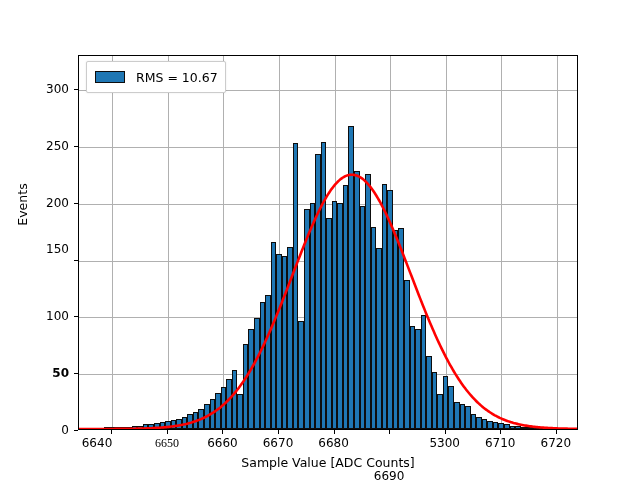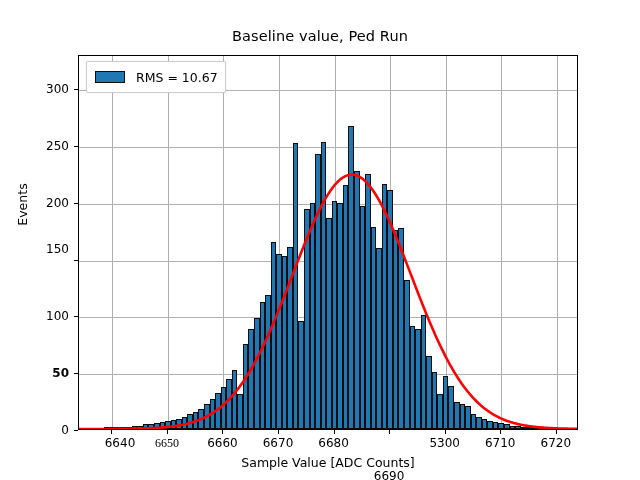--- a/index.html
+++ b/index.html
@@ -153,21 +153,20 @@
     font-size: 12.5px;
     color: #000000;
     white-space: nowrap;
   }
 </style>
 </head>
 <body>
 
 <div id="figure">
 
-  <div id="chart-title">Baseline value, Ped Run</div>
 
   <div id="plot-area">
     <div id="grid-layer">
         <div class="gridline-v" style="left: 33.3333px;"></div>
         <div class="gridline-v" style="left: 88.8889px;"></div>
         <div class="gridline-v" style="left: 144.444px;"></div>
         <div class="gridline-v" style="left: 200px;"></div>
         <div class="gridline-v" style="left: 255.556px;"></div>
         <div class="gridline-v" style="left: 311.111px;"></div>
         <div class="gridline-v" style="left: 366.667px;"></div>
@@ -264,21 +263,21 @@
       </div>
     <div id="curve-layer">
       <svg viewBox="0 0 500 375" preserveAspectRatio="none">
         <path id="fit-path" fill="none" stroke="#ff0000" stroke-width="2.6" stroke-linejoin="round" d="M 0.00 374.99 L 1.25 374.99 L 2.50 374.99 L 3.75 374.99 L 5.00 374.99 L 6.25 374.99 L 7.50 374.99 L 8.75 374.99 L 10.00 374.99 L 11.25 374.99 L 12.50 374.98 L 13.75 374.98 L 15.00 374.98 L 16.25 374.98 L 17.50 374.98 L 18.75 374.97 L 20.00 374.97 L 21.25 374.97 L 22.50 374.97 L 23.75 374.96 L 25.00 374.96 L 26.25 374.96 L 27.50 374.95 L 28.75 374.95 L 30.00 374.94 L 31.25 374.94 L 32.50 374.93 L 33.75 374.93 L 35.00 374.92 L 36.25 374.91 L 37.50 374.91 L 38.75 374.90 L 40.00 374.89 L 41.25 374.88 L 42.50 374.87 L 43.75 374.86 L 45.00 374.85 L 46.25 374.83 L 47.50 374.82 L 48.75 374.80 L 50.00 374.79 L 51.25 374.77 L 52.50 374.75 L 53.75 374.73 L 55.00 374.71 L 56.25 374.69 L 57.50 374.66 L 58.75 374.63 L 60.00 374.61 L 61.25 374.57 L 62.50 374.54 L 63.75 374.51 L 65.00 374.47 L 66.25 374.43 L 67.50 374.38 L 68.75 374.34 L 70.00 374.29 L 71.25 374.23 L 72.50 374.18 L 73.75 374.12 L 75.00 374.05 L 76.25 373.98 L 77.50 373.91 L 78.75 373.83 L 80.00 373.75 L 81.25 373.66 L 82.50 373.57 L 83.75 373.47 L 85.00 373.36 L 86.25 373.25 L 87.50 373.13 L 88.75 373.00 L 90.00 372.86 L 91.25 372.72 L 92.50 372.57 L 93.75 372.41 L 95.00 372.24 L 96.25 372.06 L 97.50 371.87 L 98.75 371.67 L 100.00 371.46 L 101.25 371.23 L 102.50 370.99 L 103.75 370.75 L 105.00 370.48 L 106.25 370.21 L 107.50 369.91 L 108.75 369.61 L 110.00 369.28 L 111.25 368.94 L 112.50 368.59 L 113.75 368.21 L 115.00 367.82 L 116.25 367.40 L 117.50 366.97 L 118.75 366.51 L 120.00 366.04 L 121.25 365.54 L 122.50 365.02 L 123.75 364.47 L 125.00 363.90 L 126.25 363.30 L 127.50 362.67 L 128.75 362.02 L 130.00 361.34 L 131.25 360.63 L 132.50 359.89 L 133.75 359.12 L 135.00 358.32 L 136.25 357.48 L 137.50 356.61 L 138.75 355.71 L 140.00 354.76 L 141.25 353.79 L 142.50 352.77 L 143.75 351.72 L 145.00 350.63 L 146.25 349.50 L 147.50 348.33 L 148.75 347.11 L 150.00 345.86 L 151.25 344.56 L 152.50 343.22 L 153.75 341.83 L 155.00 340.40 L 156.25 338.92 L 157.50 337.39 L 158.75 335.82 L 160.00 334.20 L 161.25 332.53 L 162.50 330.82 L 163.75 329.05 L 165.00 327.24 L 166.25 325.37 L 167.50 323.46 L 168.75 321.49 L 170.00 319.48 L 171.25 317.41 L 172.50 315.30 L 173.75 313.13 L 175.00 310.91 L 176.25 308.65 L 177.50 306.33 L 178.75 303.96 L 180.00 301.55 L 181.25 299.09 L 182.50 296.57 L 183.75 294.01 L 185.00 291.41 L 186.25 288.76 L 187.50 286.06 L 188.75 283.32 L 190.00 280.54 L 191.25 277.72 L 192.50 274.85 L 193.75 271.95 L 195.00 269.01 L 196.25 266.04 L 197.50 263.03 L 198.75 259.99 L 200.00 256.91 L 201.25 253.81 L 202.50 250.69 L 203.75 247.53 L 205.00 244.36 L 206.25 241.17 L 207.50 237.96 L 208.75 234.73 L 210.00 231.49 L 211.25 228.25 L 212.50 224.99 L 213.75 221.73 L 215.00 218.47 L 216.25 215.21 L 217.50 211.96 L 218.75 208.71 L 220.00 205.47 L 221.25 202.25 L 222.50 199.04 L 223.75 195.85 L 225.00 192.68 L 226.25 189.55 L 227.50 186.44 L 228.75 183.36 L 230.00 180.32 L 231.25 177.31 L 232.50 174.35 L 233.75 171.44 L 235.00 168.57 L 236.25 165.76 L 237.50 163.00 L 238.75 160.30 L 240.00 157.67 L 241.25 155.09 L 242.50 152.59 L 243.75 150.16 L 245.00 147.80 L 246.25 145.51 L 247.50 143.31 L 248.75 141.19 L 250.00 139.15 L 251.25 137.20 L 252.50 135.34 L 253.75 133.58 L 255.00 131.91 L 256.25 130.33 L 257.50 128.85 L 258.75 127.48 L 260.00 126.20 L 261.25 125.03 L 262.50 123.97 L 263.75 123.01 L 265.00 122.16 L 266.25 121.42 L 267.50 120.79 L 268.75 120.27 L 270.00 119.86 L 271.25 119.57 L 272.50 119.39 L 273.75 119.32 L 275.00 119.36 L 276.25 119.52 L 277.50 119.79 L 278.75 120.17 L 280.00 120.67 L 281.25 121.27 L 282.50 121.99 L 283.75 122.81 L 285.00 123.75 L 286.25 124.79 L 287.50 125.93 L 288.75 127.18 L 290.00 128.54 L 291.25 129.99 L 292.50 131.55 L 293.75 133.20 L 295.00 134.94 L 296.25 136.78 L 297.50 138.71 L 298.75 140.73 L 300.00 142.83 L 301.25 145.02 L 302.50 147.28 L 303.75 149.63 L 305.00 152.04 L 306.25 154.53 L 307.50 157.09 L 308.75 159.71 L 310.00 162.40 L 311.25 165.14 L 312.50 167.94 L 313.75 170.80 L 315.00 173.70 L 316.25 176.65 L 317.50 179.65 L 318.75 182.68 L 320.00 185.75 L 321.25 188.85 L 322.50 191.98 L 323.75 195.14 L 325.00 198.33 L 326.25 201.53 L 327.50 204.75 L 328.75 207.99 L 330.00 211.23 L 331.25 214.49 L 332.50 217.75 L 333.75 221.01 L 335.00 224.27 L 336.25 227.52 L 337.50 230.77 L 338.75 234.01 L 340.00 237.24 L 341.25 240.46 L 342.50 243.65 L 343.75 246.83 L 345.00 249.99 L 346.25 253.12 L 347.50 256.23 L 348.75 259.30 L 350.00 262.35 L 351.25 265.37 L 352.50 268.35 L 353.75 271.30 L 355.00 274.21 L 356.25 277.08 L 357.50 279.92 L 358.75 282.71 L 360.00 285.46 L 361.25 288.16 L 362.50 290.82 L 363.75 293.44 L 365.00 296.01 L 366.25 298.53 L 367.50 301.01 L 368.75 303.43 L 370.00 305.81 L 371.25 308.14 L 372.50 310.41 L 373.75 312.64 L 375.00 314.82 L 376.25 316.95 L 377.50 319.02 L 378.75 321.05 L 380.00 323.03 L 381.25 324.95 L 382.50 326.83 L 383.75 328.65 L 385.00 330.43 L 386.25 332.16 L 387.50 333.84 L 388.75 335.47 L 390.00 337.05 L 391.25 338.58 L 392.50 340.07 L 393.75 341.52 L 395.00 342.91 L 396.25 344.26 L 397.50 345.57 L 398.75 346.84 L 400.00 348.06 L 401.25 349.24 L 402.50 350.38 L 403.75 351.48 L 405.00 352.54 L 406.25 353.57 L 407.50 354.55 L 408.75 355.50 L 410.00 356.41 L 411.25 357.29 L 412.50 358.13 L 413.75 358.94 L 415.00 359.72 L 416.25 360.47 L 417.50 361.19 L 418.75 361.87 L 420.00 362.53 L 421.25 363.16 L 422.50 363.77 L 423.75 364.34 L 425.00 364.90 L 426.25 365.42 L 427.50 365.93 L 428.75 366.41 L 430.00 366.87 L 431.25 367.31 L 432.50 367.73 L 433.75 368.12 L 435.00 368.50 L 436.25 368.87 L 437.50 369.21 L 438.75 369.54 L 440.00 369.85 L 441.25 370.14 L 442.50 370.42 L 443.75 370.69 L 445.00 370.94 L 446.25 371.18 L 447.50 371.41 L 448.75 371.62 L 450.00 371.82 L 451.25 372.02 L 452.50 372.20 L 453.75 372.37 L 455.00 372.53 L 456.25 372.69 L 457.50 372.83 L 458.75 372.97 L 460.00 373.10 L 461.25 373.22 L 462.50 373.33 L 463.75 373.44 L 465.00 373.54 L 466.25 373.64 L 467.50 373.73 L 468.75 373.81 L 470.00 373.89 L 471.25 373.97 L 472.50 374.04 L 473.75 374.10 L 475.00 374.16 L 476.25 374.22 L 477.50 374.28 L 478.75 374.33 L 480.00 374.37 L 481.25 374.42 L 482.50 374.46 L 483.75 374.50 L 485.00 374.53 L 486.25 374.57 L 487.50 374.60 L 488.75 374.63 L 490.00 374.66 L 491.25 374.68 L 492.50 374.70 L 493.75 374.73 L 495.00 374.75 L 496.25 374.77 L 497.50 374.78 L 498.75 374.80 L 500.00 374.82"></path>
       </svg>
     </div>
   </div>
 
   <div id="ticks-layer">
       <div class="xtick" style="left: 111.333px;"></div>
-      <div class="xticklabel" style="left: 120px;">6640</div>
+      <div class="xticklabel" style="left: 97px;">6640</div>
       <div class="xtick" style="left: 166.889px;"></div>
       <div class="xticklabel" style="left: 166.889px; font-family: Liberation Serif, serif;">6650</div>
       <div class="xtick" style="left: 222.444px;"></div>
       <div class="xticklabel" style="left: 222.444px;">6660</div>
       <div class="xtick" style="left: 278px;"></div>
       <div class="xticklabel" style="left: 278px;">6670</div>
       <div class="xtick" style="left: 333.556px;"></div>
       <div class="xticklabel" style="left: 333.556px; text-align: center;">6680</div>
       <div class="xtick" style="left: 389.111px;"></div>
       <div class="xticklabel" style="left: 389.111px; margin-top: 33px;">6690</div>

